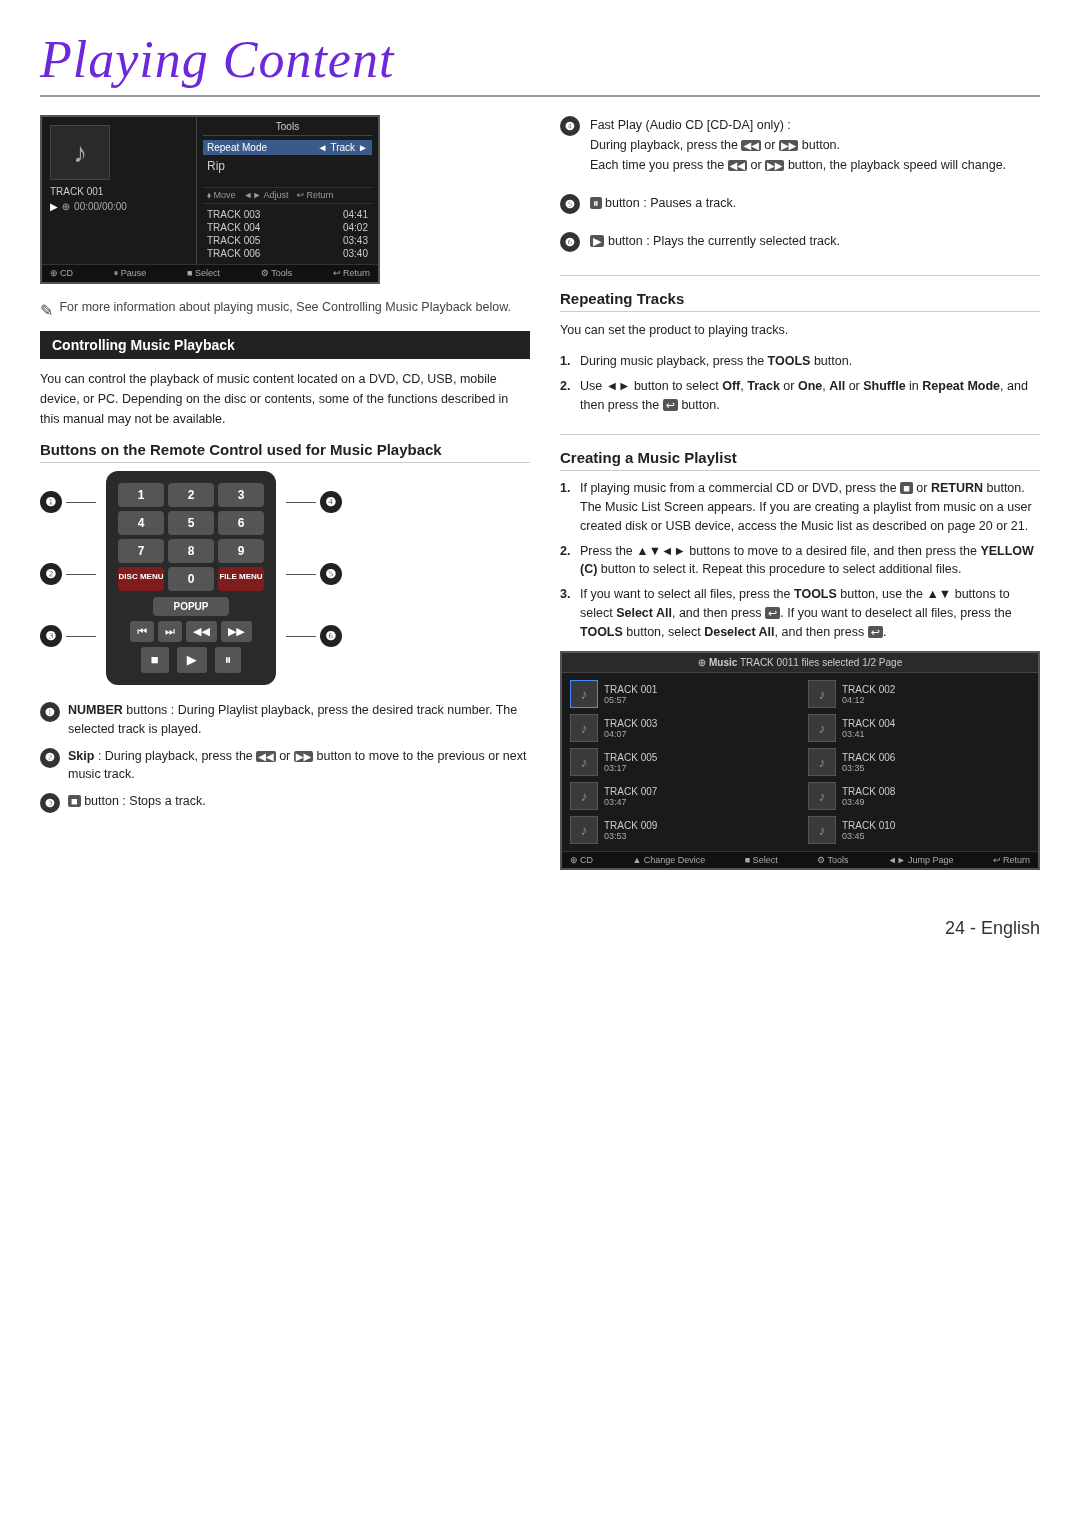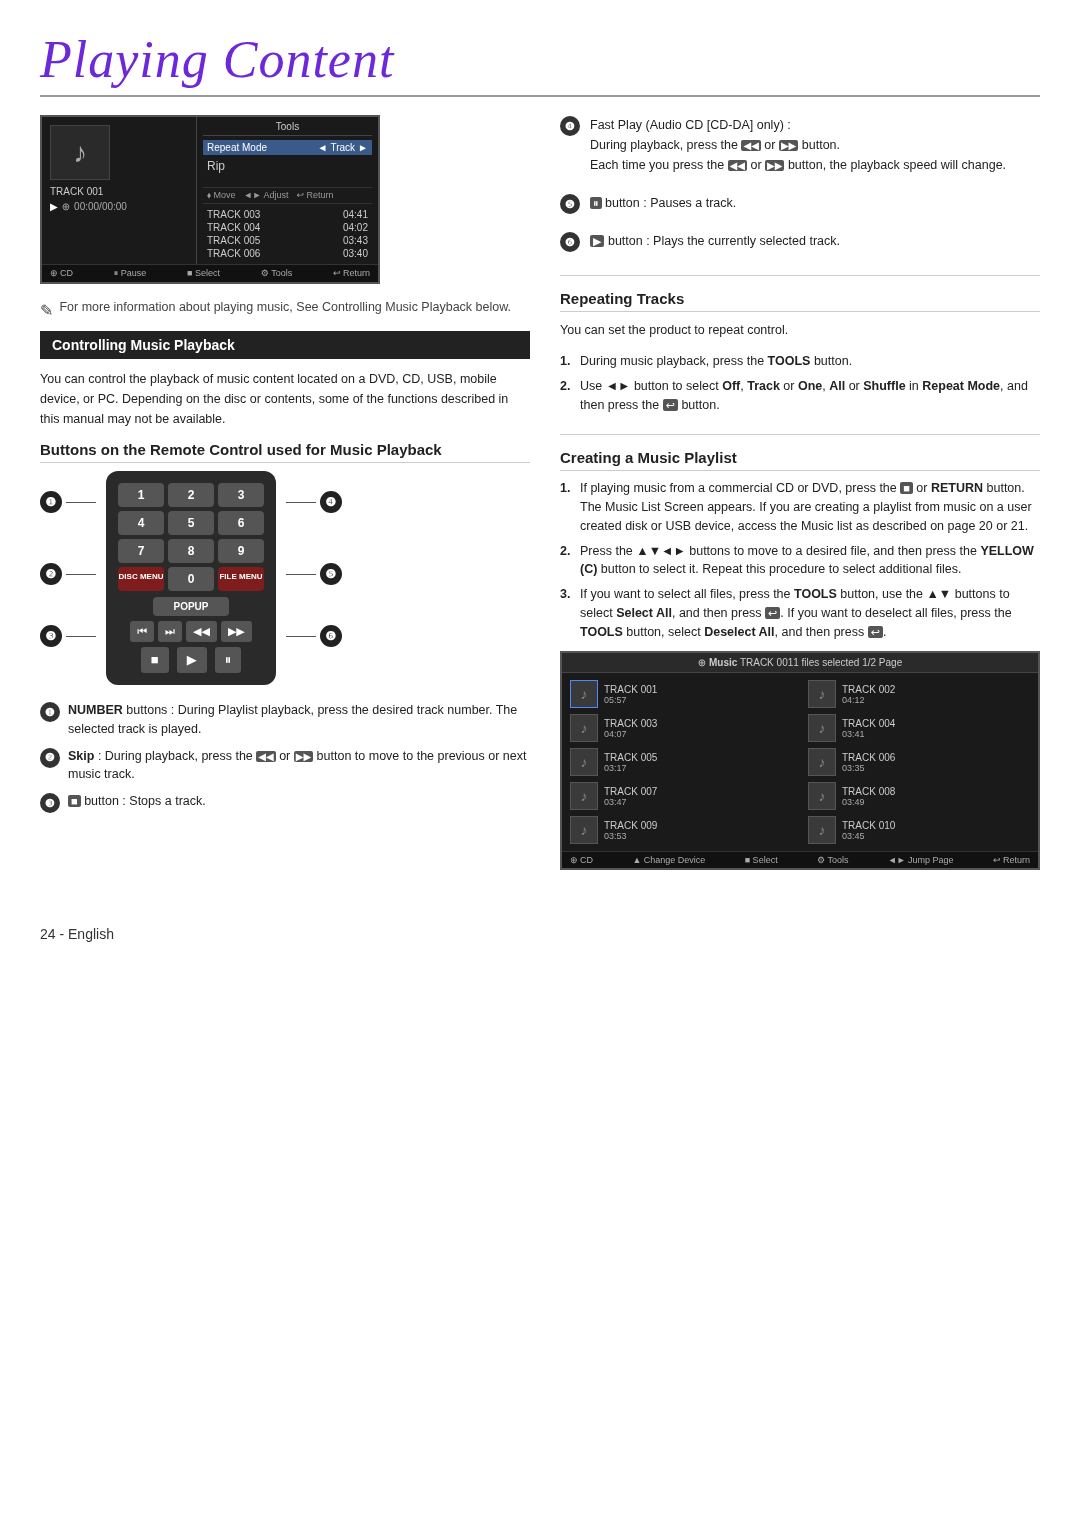--- a/index.html
+++ b/index.html
@@ -431,23 +431,23 @@
       padding: 3px 8px;
       display: flex;
       justify-content: space-between;
       font-size: 9px;
       color: #aaa;
       border-top: 1px solid #333;
     }
 
     
     .page-number {
-      text-align: left;
-      font-size: 14px;
-      margin-top: 28px;
+      text-align: right;
+      font-size: 18px;
+      margin-top: 20px;
       color: #333;
     }
 
     .inline-bold { font-weight: bold; }
   </style>
 </head>
 <body>
 
 <h1 class="page-title">Playing Content</h1>
 
@@ -629,21 +629,21 @@
       <div style="display:flex; gap:10px; margin-top:8px;">
         <span class="bullet-circle bullet-filled">❻</span>
         <div class="info-block">
           <span style="background:#555;color:#fff;border-radius:2px;padding:0 3px;font-size:11px;">▶</span> button : Plays the currently selected track.
         </div>
       </div>
     </div>
 
     <div class="right-section">
       <div class="sub-section-title">Repeating Tracks</div>
-      <p class="section-text">You can set the product to repeat control.</p>
+      <p class="section-text">You can set the product to playing tracks.</p>
       <ol class="ol-steps">
         <li>
           <span class="n">1.</span>
           <span>During music playback, press the <span class="inline-bold">TOOLS</span> button.</span>
         </li>
         <li>
           <span class="n">2.</span>
           <span>Use ◄► button to select <span class="inline-bold">Off</span>, <span class="inline-bold">Track</span> or <span class="inline-bold">One</span>, <span class="inline-bold">All</span> or <span class="inline-bold">Shuffle</span> in <span class="inline-bold">Repeat Mode</span>, and then press the <span style="background:#555;color:#fff;border-radius:2px;padding:0 3px;font-size:11px;">↩</span> button.</span>
         </li>
       </ol>

